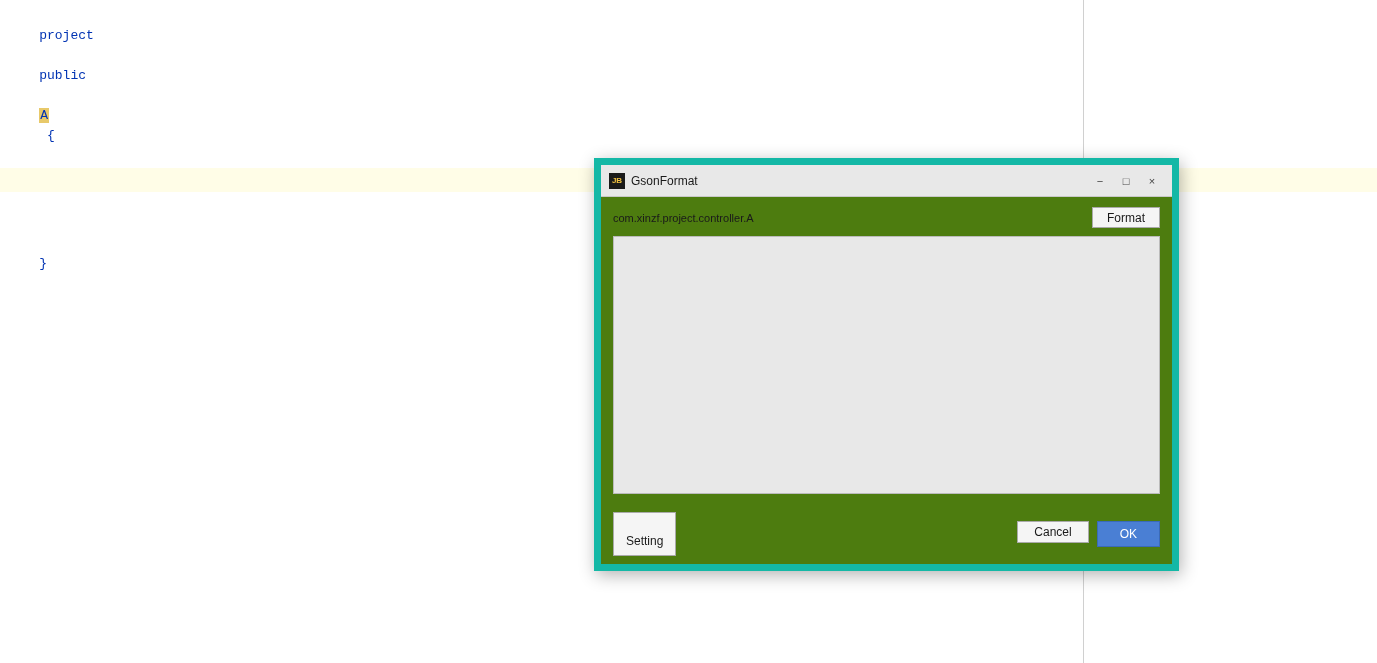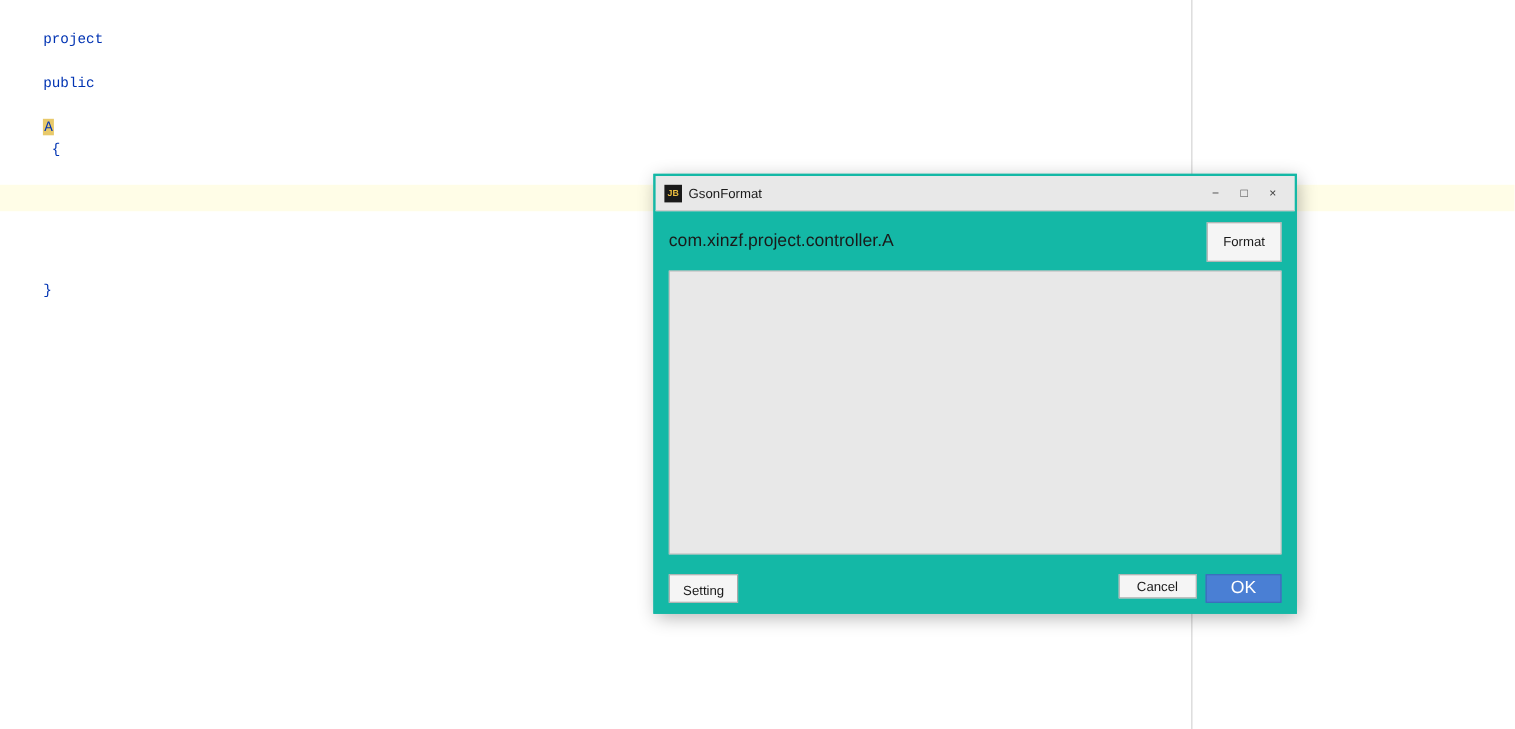--- a/index.html
+++ b/index.html
@@ -56,22 +56,22 @@
       height: 100%;
       background: #d0d0d0;
     }
 
     
     .dialog {
       position: absolute;
       top: 158px;
       left: 594px;
       width: 585px;
-      background: #14b8a6;
-      border: 2px solid #14b8a6;
+      background: #4d7c0f;
+      border: 7px solid #14b8a6;
       box-shadow: 2px 4px 16px rgba(0,0,0,0.3);
     }
 
     .dialog-titlebar {
       display: flex;
       align-items: center;
       justify-content: space-between;
       padding: 6px 8px;
       background: #e8e8e8;
       border-bottom: 1px solid #c8c8c8;
@@ -128,33 +128,33 @@
 
     .dialog-top-row {
       display: flex;
       align-items: center;
       justify-content: space-between;
       margin-bottom: 8px;
     }
 
     .class-path-text {
       font-family: sans-serif;
-      font-size: 16px;
+      font-size: 11px;
       color: #1a1a1a;
     }
 
     .format-button {
       padding: 2px 14px;
       background: #f5f5f5;
       border: 1px solid #aaa;
       font-family: sans-serif;
       font-size: 12px;
       color: #1a1a1a;
       cursor: pointer;
-      height: 36px;
+      height: 21px;
     }
 
     .text-area-container {
       width: 100%;
       height: 258px;
       background: #e0e0e0;
       border: 1px solid #bbb;
       position: relative;
     }
 
@@ -178,21 +178,21 @@
       padding: 8px 12px;
     }
 
     .footer-right {
       display: flex;
       gap: 8px;
       margin-left: auto;
     }
 
     .btn-setting {
-      padding: 7px 12px;
+      padding: 21px 12px;
       background: #f5f5f5;
       border: 1px solid #aaa;
       font-family: sans-serif;
       font-size: 12px;
       color: #1a1a1a;
       cursor: pointer;
       height: 26px;
     }
 
     .btn-cancel {
@@ -204,21 +204,21 @@
       color: #1a1a1a;
       cursor: pointer;
       height: 22px;
     }
 
     .btn-ok {
       padding: 3px 22px;
       background: #4a7fd4;
       border: 1px solid #3a6ab8;
       font-family: sans-serif;
-      font-size: 16px;
+      font-size: 12px;
       color: #ffffff;
       cursor: pointer;
       height: 26px;
     }
   </style>
 </head>
 <body>
 
 <div class="editor-area">
   <div class="code-line code-line-1">

